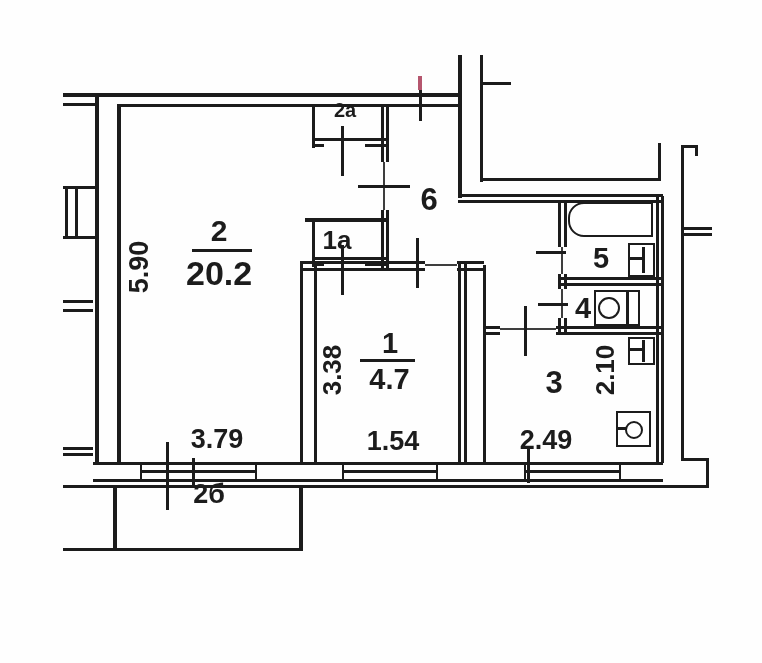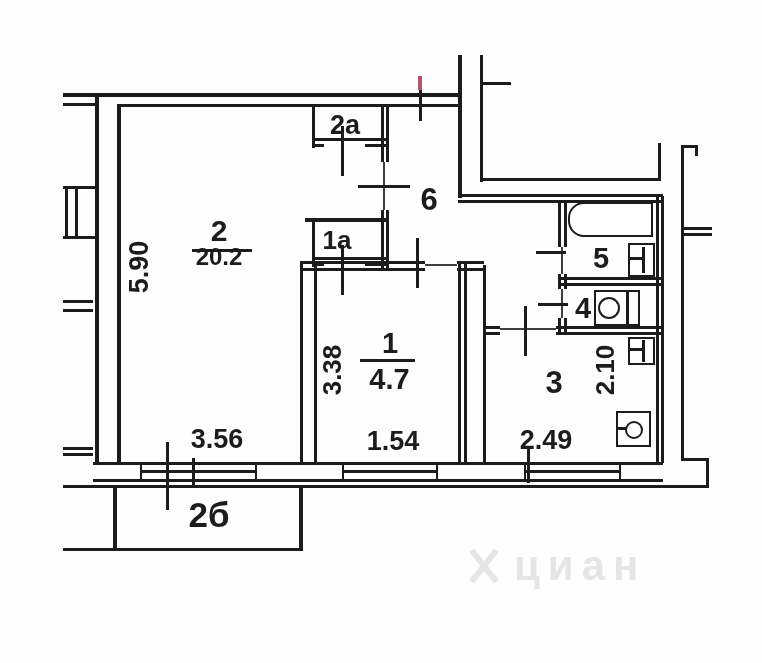--- a/index.html
+++ b/index.html
@@ -143,43 +143,36 @@
   <div class="circ" style="left:598px;top:297px;width:18px;height:18px"></div>
   <div class="box" style="left:628px;top:337px;width:23px;height:24px"></div>
   <i class="w" style="left:630px;top:348px;width:12px;height:3px"></i>
   <i class="w" style="left:642px;top:340px;width:3px;height:22px"></i>
   <div class="box" style="left:616px;top:411px;width:31px;height:32px"></div>
   <i class="w" style="left:616px;top:427px;width:10px;height:3px"></i>
   <div class="circ" style="left:625px;top:421px;width:14px;height:14px"></div>
 
   <div class="lbl" style="left:195px;top:216px;width:48px;font-size:30px">2</div>
   <i class="w" style="left:192px;top:249px;width:60px;height:3px"></i>
-  <div class="lbl" style="left:186px;top:245px;width:66px;font-size:24px">20.2</div>
+  <div class="lbl" style="left:186px;top:256px;width:66px;font-size:34px">20.2</div>
   <div class="lbl rot" style="left:100px;top:253px;width:80px;height:28px;font-size:27px">5.90</div>
-  <div class="lbl" style="left:180px;top:426px;width:74px;font-size:27px">3.56</div>
+  <div class="lbl" style="left:180px;top:426px;width:74px;font-size:27px">3.79</div>
 
-  <div class="lbl" style="left:320px;top:112px;width:50px;font-size:27px">2а</div>
+  <div class="lbl" style="left:320px;top:100px;width:50px;font-size:20px">2а</div>
   <div class="lbl" style="left:312px;top:227px;width:50px;font-size:26px">1а</div>
   <div class="lbl" style="left:411px;top:184px;width:36px;font-size:31px">6</div>
 
   <div class="lbl" style="left:372px;top:329px;width:36px;font-size:29px">1</div>
   <i class="w" style="left:360px;top:359px;width:55px;height:3px"></i>
   <div class="lbl" style="left:362px;top:365px;width:55px;font-size:29px">4.7</div>
   <div class="lbl rot" style="left:293px;top:356px;width:80px;height:28px;font-size:26px">3.38</div>
   <div class="lbl" style="left:358px;top:428px;width:70px;font-size:27px">1.54</div>
 
   <div class="lbl" style="left:538px;top:367px;width:32px;font-size:31px">3</div>
   <div class="lbl rot" style="left:566px;top:356px;width:80px;height:28px;font-size:26px">2.10</div>
   <div class="lbl" style="left:511px;top:427px;width:70px;font-size:27px">2.49</div>
 
   <div class="lbl" style="left:587px;top:244px;width:28px;font-size:29px">5</div>
   <div class="lbl" style="left:570px;top:294px;width:26px;font-size:29px">4</div>
-  <div class="lbl" style="left:183px;top:497px;width:52px;font-size:35px">2б</div>
+  <div class="lbl" style="left:183px;top:481px;width:52px;font-size:27px">2б</div>
 
-  <div id="wm">
-    <span class="ic">
-        <i class="b1"></i>
-        <i class="b2"></i>
-      </span>
-    <span class="txt">циан</span>
-  </div>
 
 </div>
 
 </body></html>

